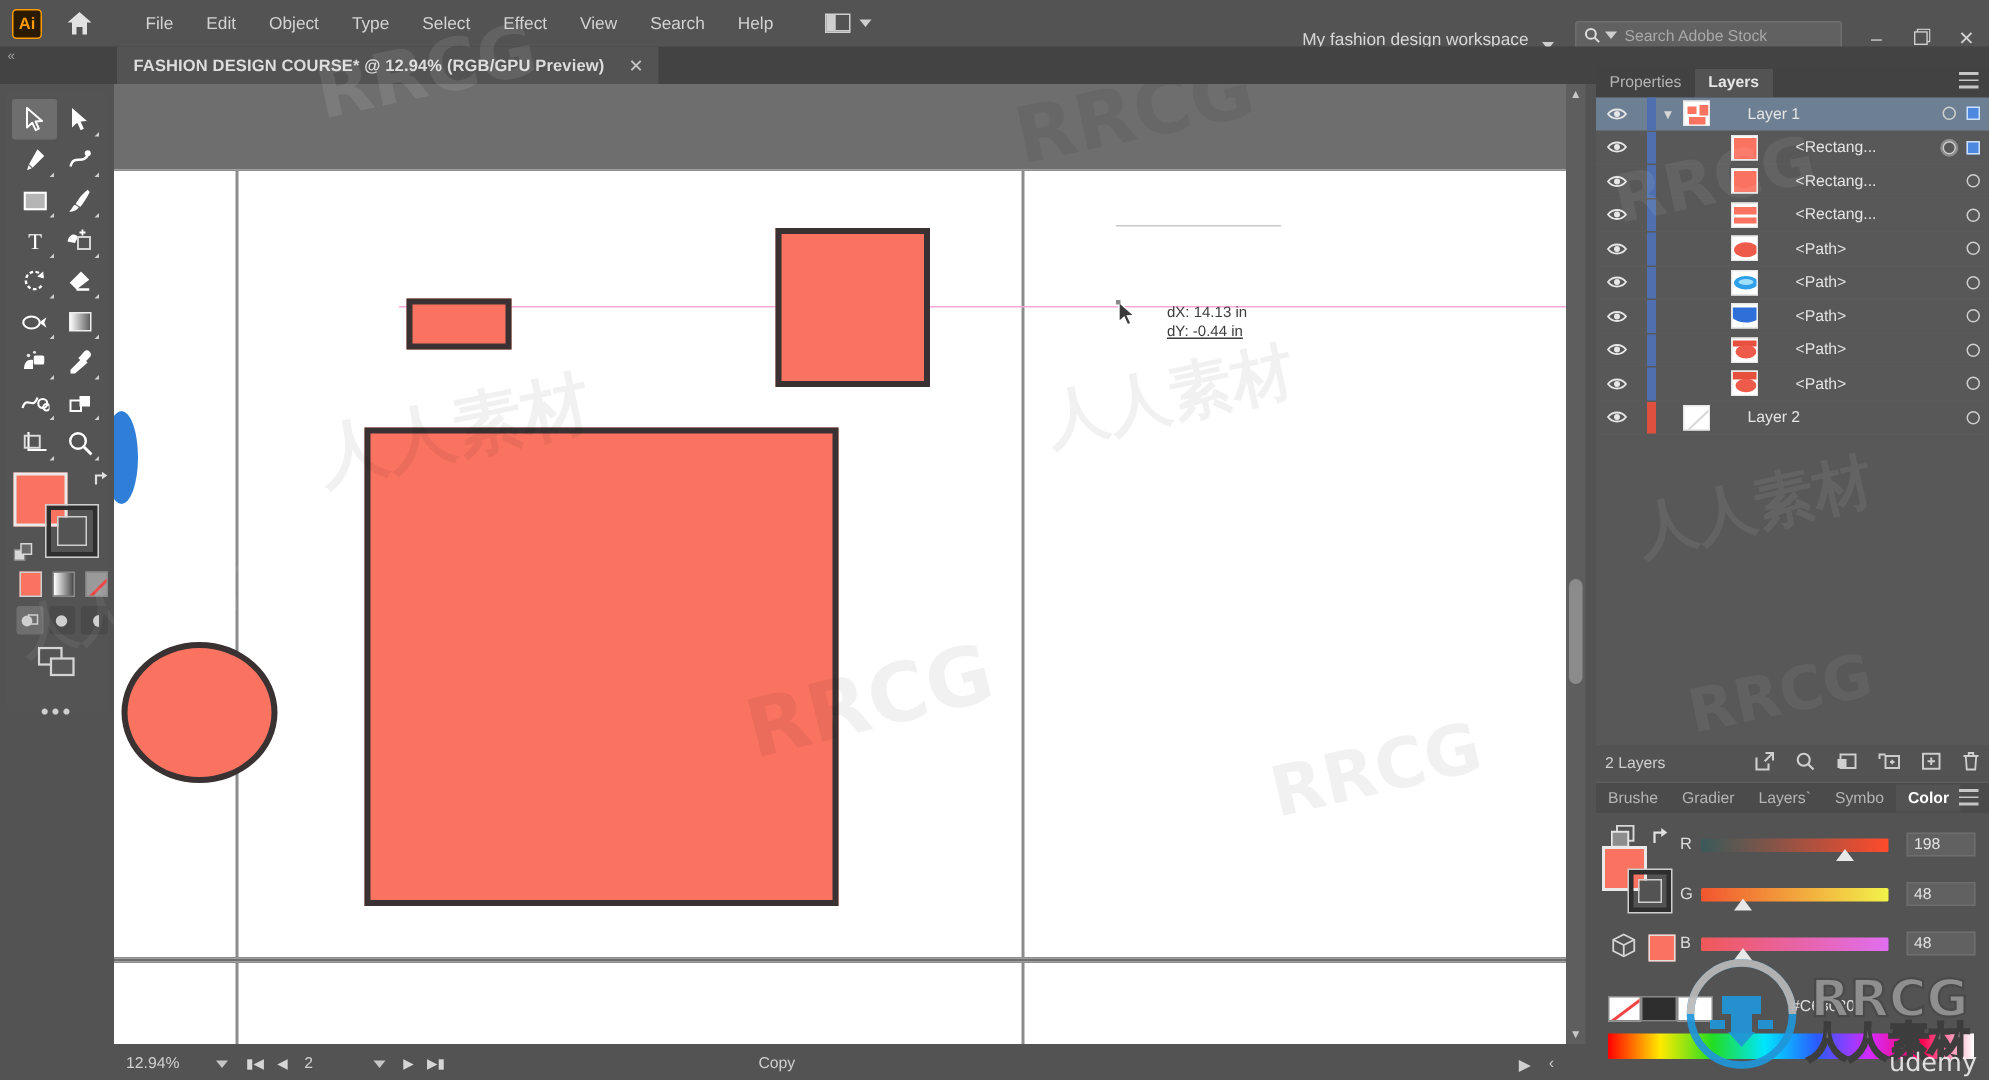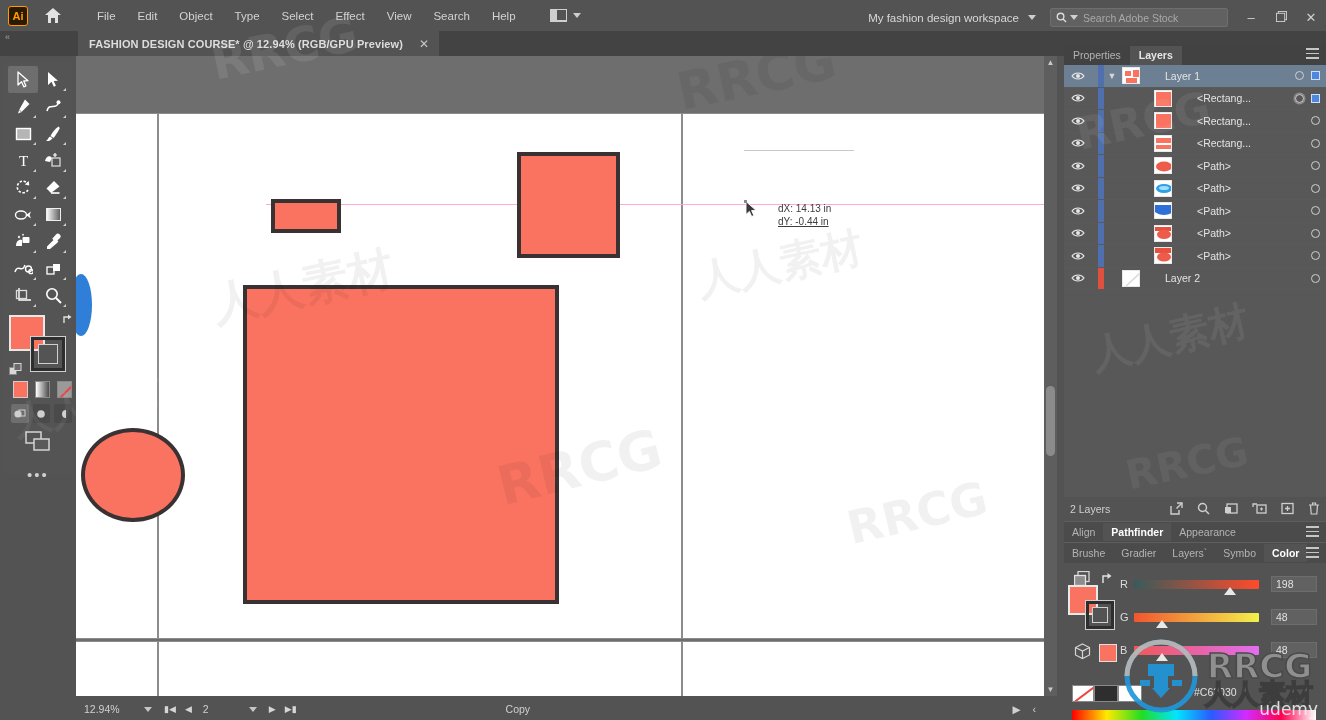--- a/index.html
+++ b/index.html
@@ -27,21 +27,21 @@
   .home-icon { margin-left: 14px; width: 22px; height: 22px; display:flex; align-items:center; justify-content:center; }
   .menu-items { display: flex; margin-left: 22px; gap: 0; }
   .menu-item {
     padding: 4px 11px; color: #d3d3d3; font-size: 11.5px; cursor: default;
   }
   .dock-icon { margin-left: 18px; display: flex; align-items: center; gap: 6px; padding: 3px 5px; }
   .dock-sq { width: 17px; height: 13px; border: 1.5px solid #cfcfcf; display: flex; }
   .dock-sq i { display:block; border-right:1.5px solid #cfcfcf; width: 40%; background:#cfcfcf; }
   .dock-sq u { display:block; flex:1; border-bottom:1.5px solid #cfcfcf; }
   .chev { width: 0; height: 0; border-left: 4px solid transparent; border-right: 4px solid transparent; border-top: 5px solid #cfcfcf; }
-  .ws-right { position: absolute; right: 0; top: 2px; height: 31px; display: flex; align-items: center; }
+  .ws-right { position: absolute; right: 0; top: 2px; height: 31px; display: flex; align-items: flex-end; }
   .ws-name { font-size: 11.5px; color: #d8d8d8; }
   .stock-search {
     margin-left: 14px; width: 178px; height: 19px; background: #616161;
     border: 1px solid #6e6e6e; border-radius: 2px; display: flex; align-items: center;
     padding: 0 5px; gap: 3px;
   }
   .stock-search span.ph { color: #a9a9a9; font-size: 10.5px; }
   .win-btns { display: flex; margin-left: 16px; margin-right: 8px; gap: 16px; align-items: center; }
   .win-btn { color: #d0d0d0; font-size: 13px; width: 14px; text-align: center; cursor: default; }
 
@@ -801,30 +801,20 @@
             </svg>
         </span>
         <span>
           <svg width="12" height="13" viewBox="0 0 12 13">
               <path d="M1 3 H11 M2.5 3 L3.2 12 H8.8 L9.5 3 M4.5 1 H7.5 V3 H4.5 Z" fill="none" stroke="#cfcfcf" stroke-width="1.2"></path>
             </svg>
         </span>
       </span>
     </div>
 
-    <div class="sub-tabs">
-      <div class="ptab">Align</div>
-      <div class="ptab active">Pathfinder</div>
-      <div class="ptab">Appearance</div>
-      <div class="hamb">
-          <i></i>
-          <i></i>
-          <i></i>
-        </div>
-    </div>
 
     <div class="sub-tabs">
       <div class="ptab">Brushe</div>
       <div class="ptab">Gradier</div>
       <div class="ptab">Layers`</div>
       <div class="ptab">Symbo</div>
       <div class="ptab active">Color</div>
       <div class="hamb">
           <i></i>
           <i></i>

